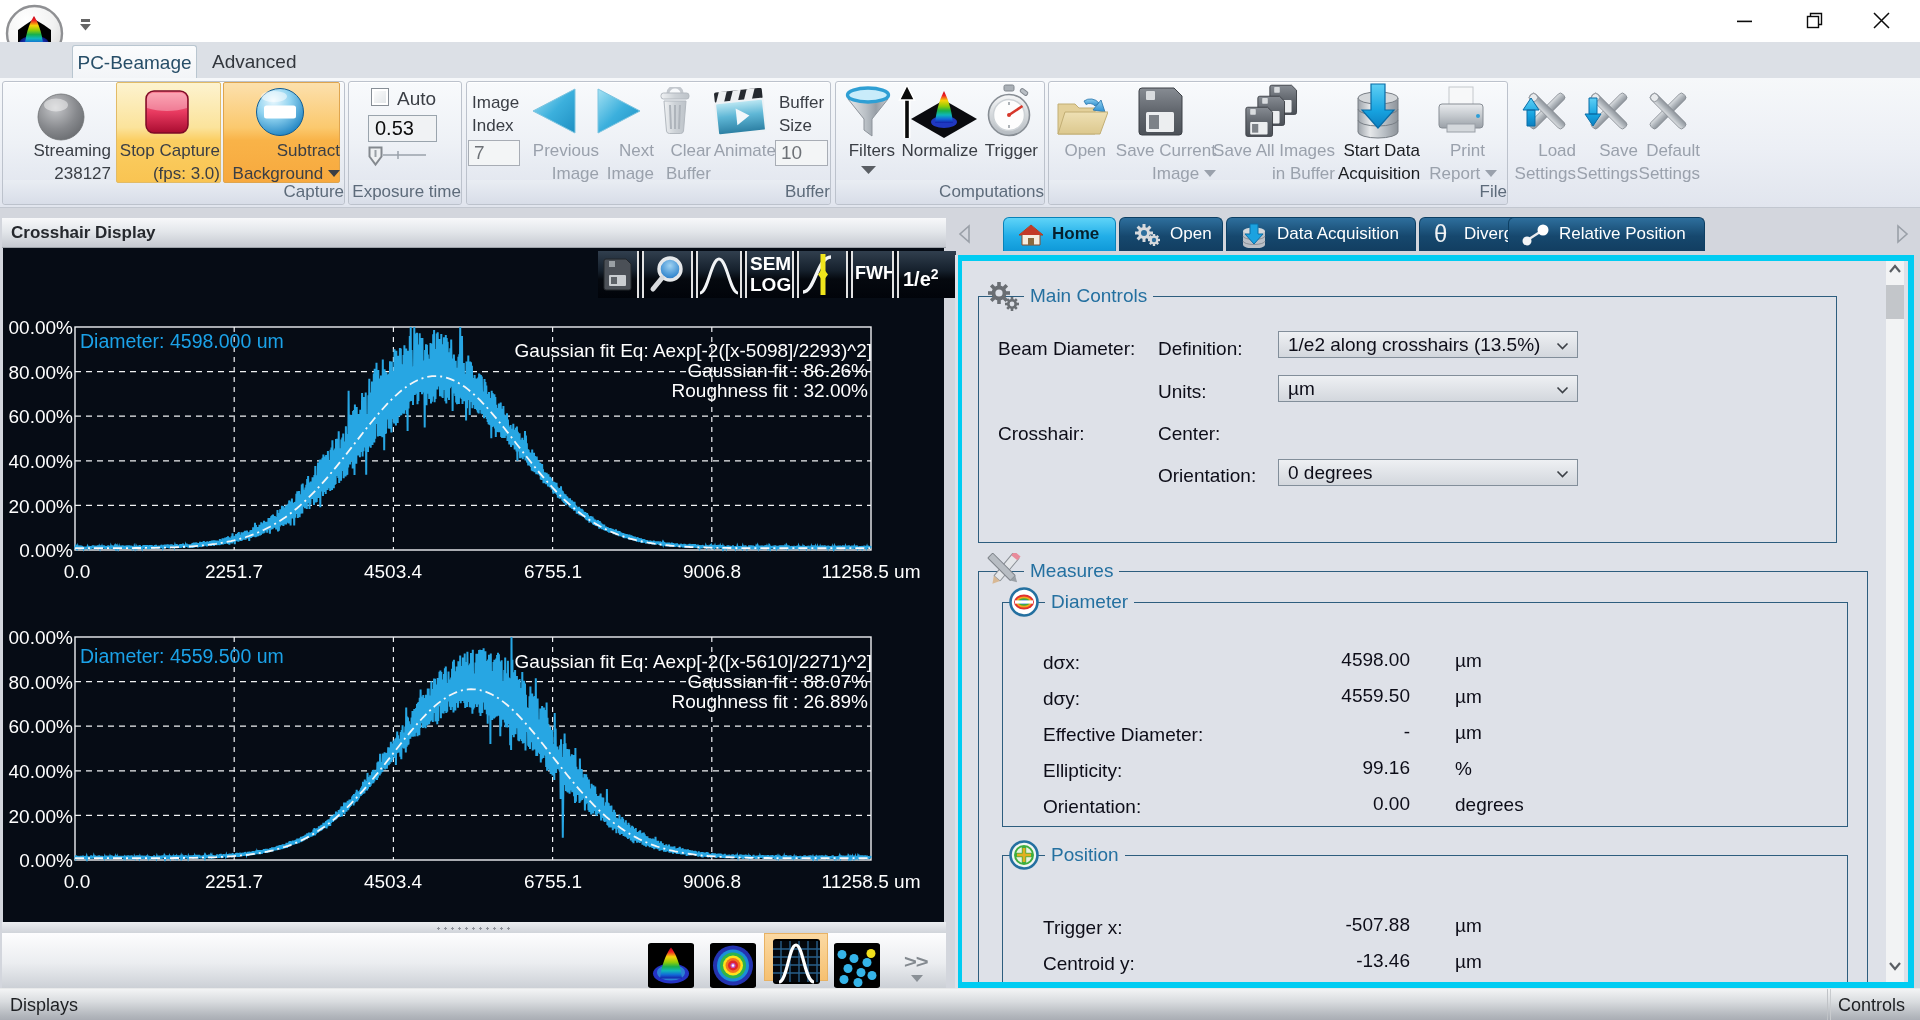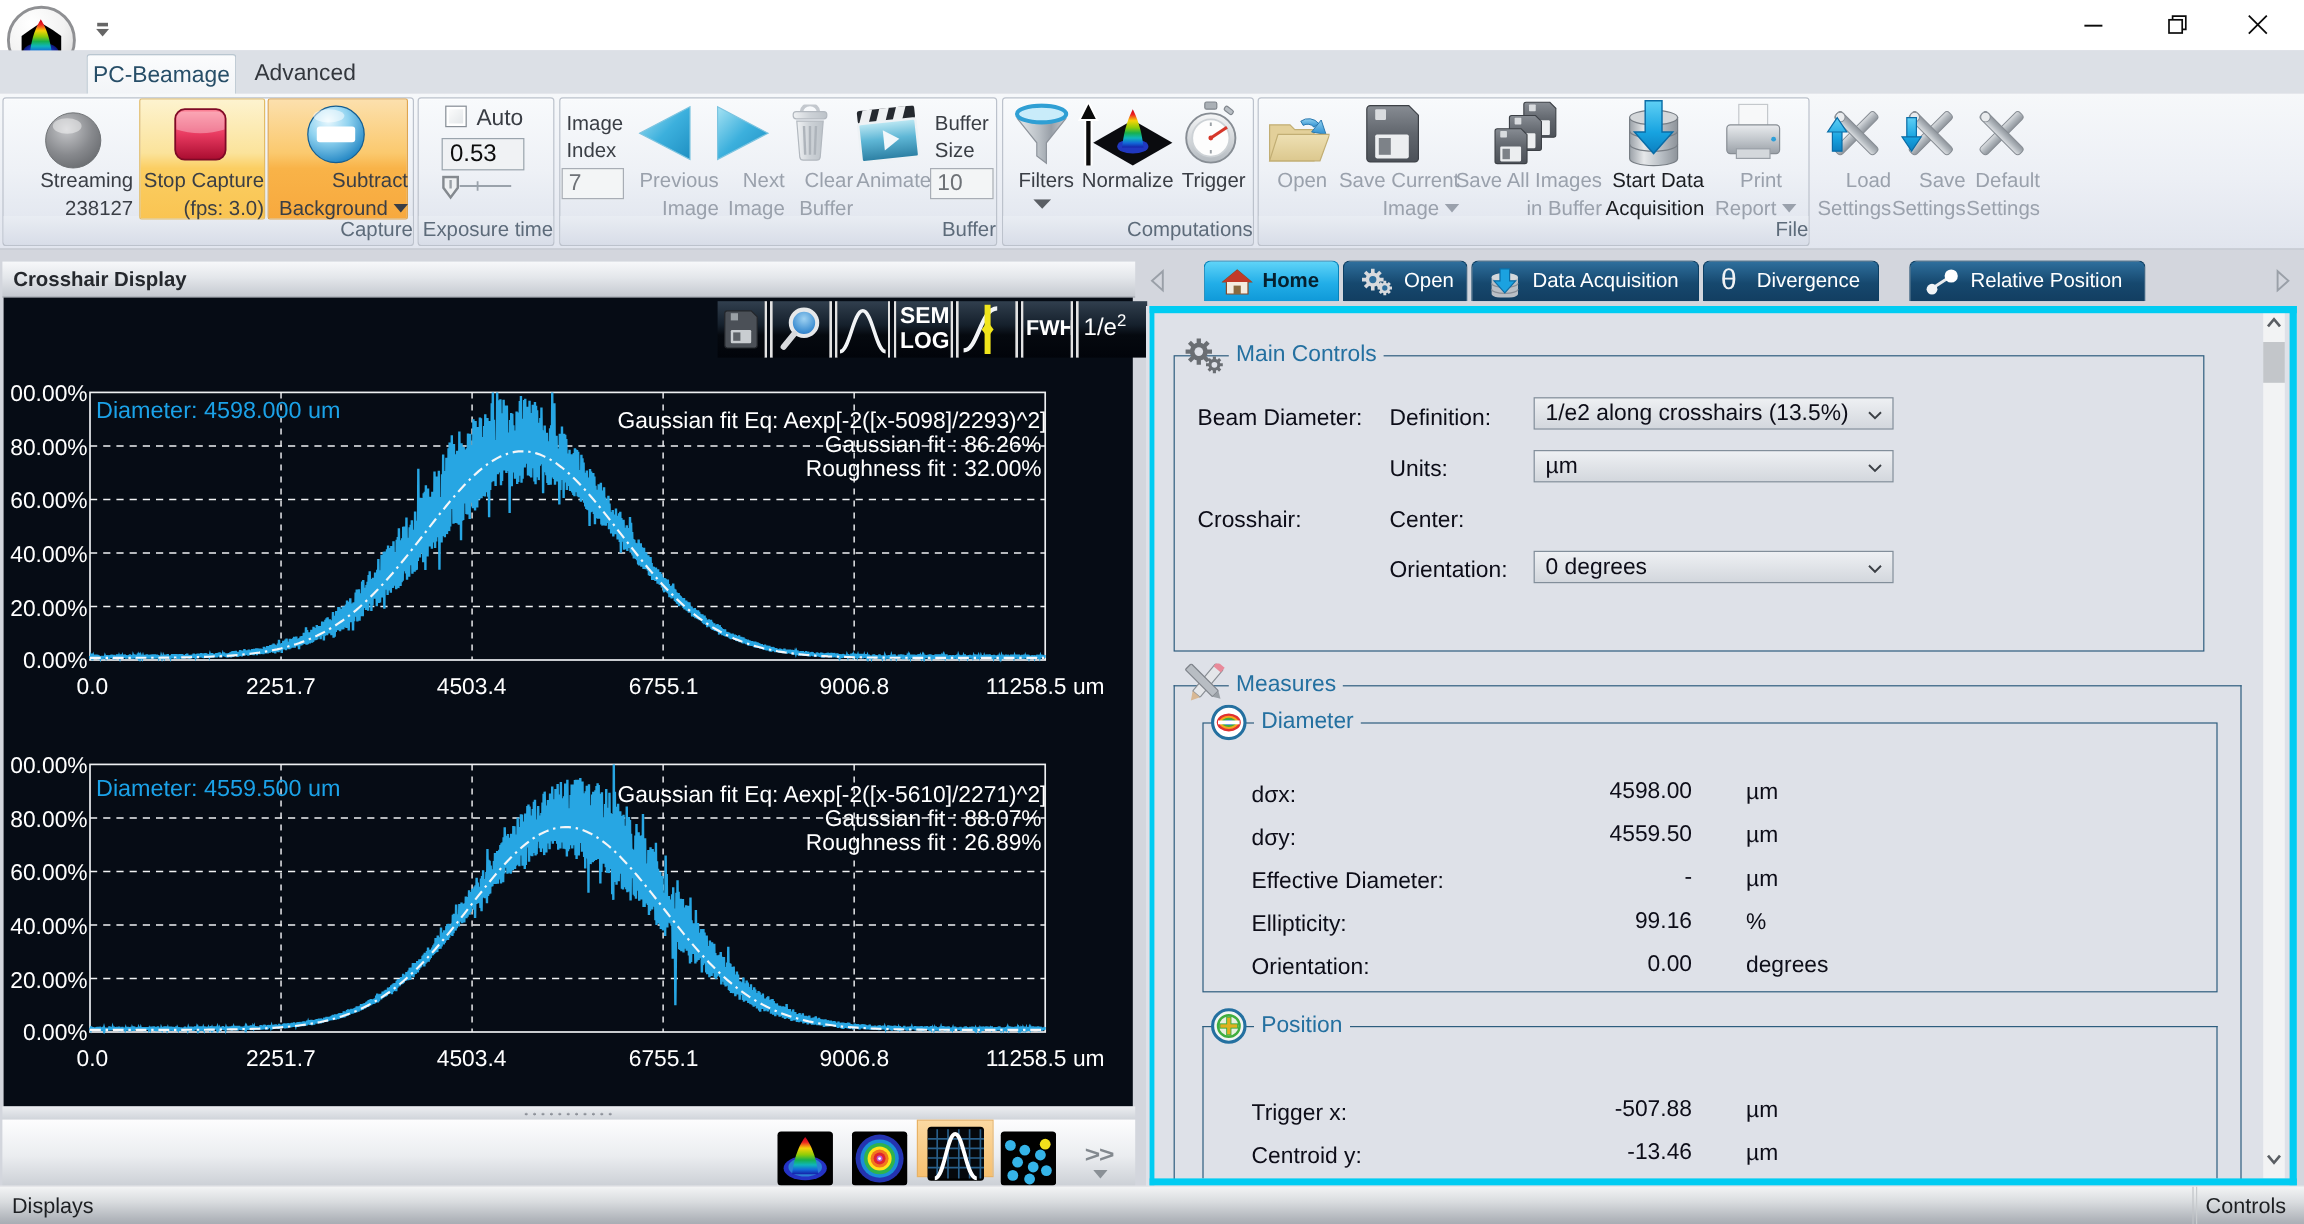--- a/index.html
+++ b/index.html
@@ -531,21 +531,21 @@
  <div class="gbtn" style="width:47px">
   <svg width="47" height="47" viewBox="0 0 47 47">
         <path d="M4,41 C16,41 18,6 32,6" fill="none" stroke="#f2f4f6" stroke-width="3.4"></path>
         <line x1="24" y1="3" x2="24" y2="44" stroke="#f0e51c" stroke-width="5"></line>
         <path d="M24,17 l5,6.5 -5,6.5 -5,-6.5 z" fill="#f0e51c"></path>
       </svg>
  </div>
  <div class="gsep"></div>
  <div class="gbtn" style="width:39px;font-weight:bold;font-size:18px;line-height:44px;padding-left:2px">FWHM</div>
  <div class="gsep"></div>
- <div class="gbtn" style="width:57px;font-weight:normal;font-size:20px;line-height:32px;padding-left:4px">1/e<span style="font-size:14px;vertical-align:7px">2</span></div>
+ <div class="gbtn" style="width:57px;font-weight:bold;font-size:20px;line-height:46px;padding-left:4px">1/e<span style="font-size:14px;vertical-align:7px">2</span></div>
 </div>
 <div id="lstrip" style="left:2px;top:922px;height:11px">
  <div style="position:absolute;left:433px;top:5px;width:78px;height:3px;background-image:radial-gradient(circle,#8d9199 1px,rgba(0,0,0,0) 1.2px);background-size:7px 3px"></div>
 </div>
 <div id="liconrow" style="left:2px;top:933px;height:55px">
  <svg class="bicon" style="left:646px;top:10px;height:45px" width="46" height="42" viewBox="0 0 46 42">
       <rect width="46" height="42" fill="#000"></rect>
       <ellipse cx="23" cy="29" rx="18" ry="10" fill="#2433c4"></ellipse>
       <ellipse cx="23" cy="28" rx="14" ry="8" fill="#2a7fd4"></ellipse>
       <path d="M23,3 C27,8 32,18 34,34 L12,34 C14,18 19,8 23,3 Z" fill="url(#cone2)"></path>
@@ -640,21 +640,21 @@
       <ellipse cx="14" cy="8" rx="11" ry="3.5" fill="#d4d8db"></ellipse>
       <path d="M3,13 a11,3.5 0 0 0 22,0 M3,18 a11,3.5 0 0 0 22,0" fill="none" stroke="#8a9098" stroke-width="1"></path>
       <path d="M10,1 h8 v10 h5 l-9,10 -9,-10 h5 z" fill="#1ba2e0" stroke="#0c6ea6" stroke-width="1"></path>
     </svg>
  <span style="position:absolute;left:50px;top:6px">Data Acquisition</span>
 </div>
 <div class="rtab" style="left:1419px;width:147px">
  <span style="position:absolute;left:14px;top:2px;font-size:24px;color:#f0f2f4">θ</span>
  <span style="position:absolute;left:44px;top:6px">Divergence</span>
 </div>
-<div class="rtab" style="left:1591px;width:197px">
+<div class="rtab" style="left:1508px;width:197px">
  <svg class="abs" style="left:12px;top:6px" width="28" height="22" viewBox="0 0 28 22">
       <line x1="5" y1="17" x2="22" y2="6" stroke="#e8eaec" stroke-width="2.5"></line>
       <circle cx="6" cy="17" r="4.5" fill="#f2f4f6"></circle>
       <circle cx="22" cy="6" r="5.5" fill="#fff"></circle>
     </svg>
  <span style="position:absolute;left:50px;top:6px">Relative Position</span>
 </div>
 <div id="rpanel">
     <div id="rinner">
 

